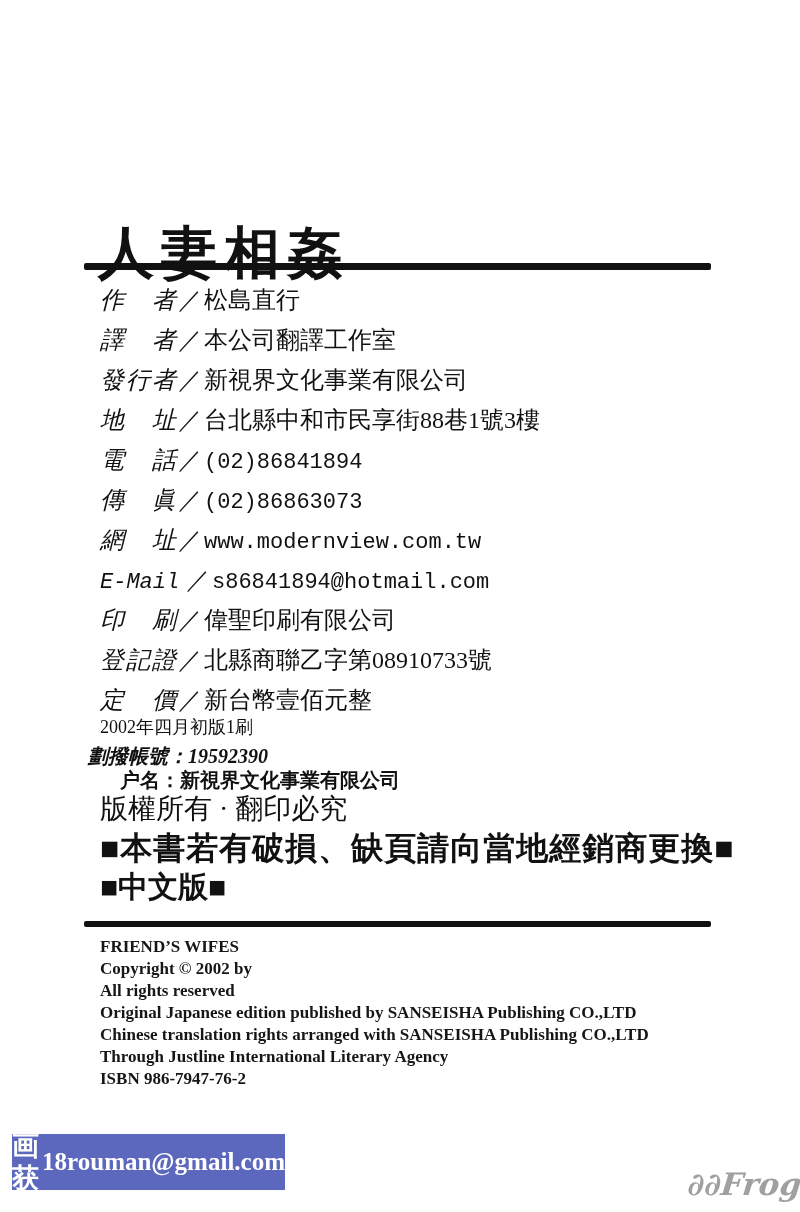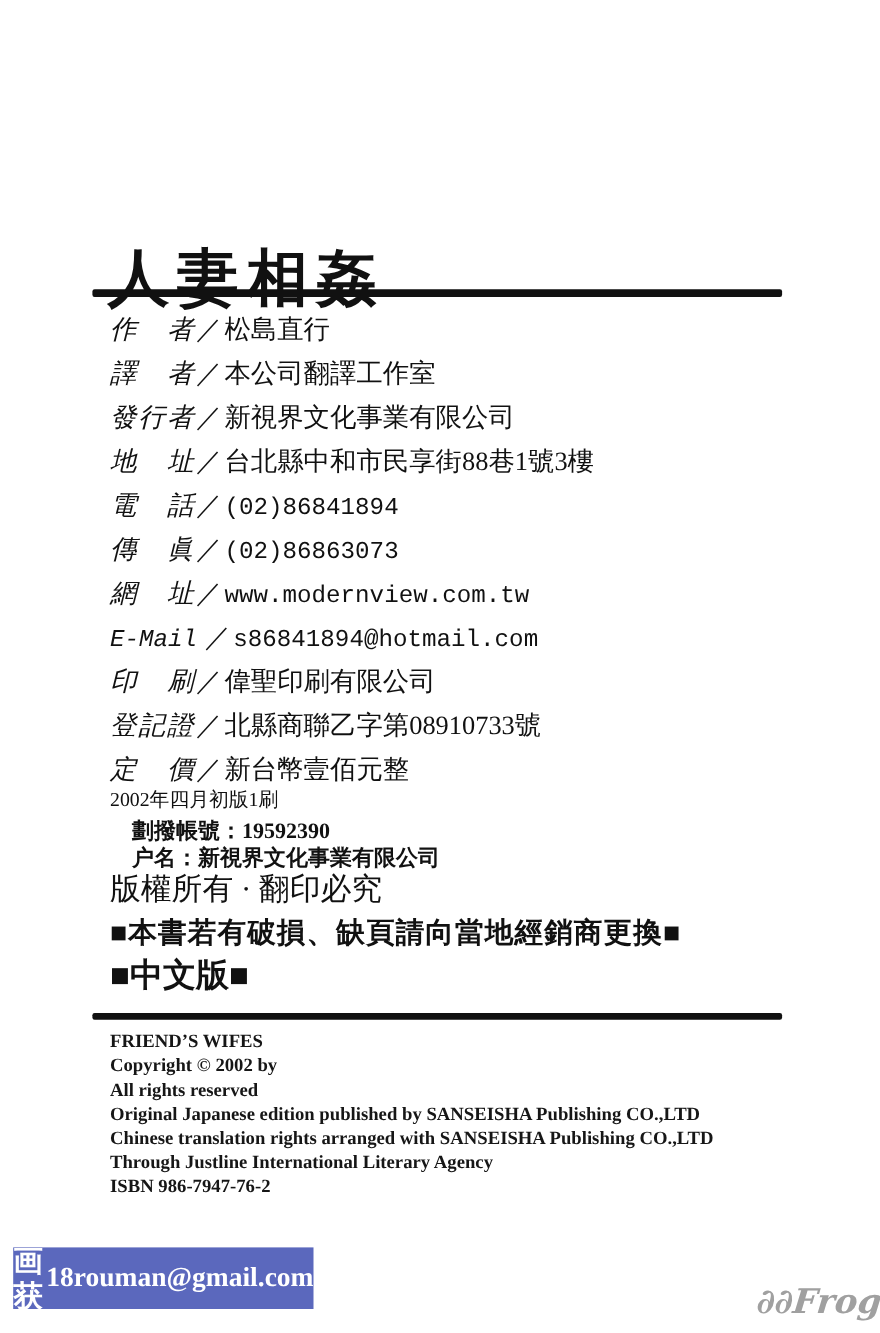--- a/index.html
+++ b/index.html
@@ -23,24 +23,24 @@
   .rule-bottom{left:84px;top:921px;width:627px;height:6px;}
 
   .colophon{position:absolute;left:100px;top:280px;width:640px;}
   .crow{height:40px;line-height:40px;font-size:24px;white-space:nowrap;}
   .crow .lbl{display:inline-block;width:76px;letter-spacing:2px;font-style:italic;}
   .crow .sep{padding:0 2px;}
   .mono{font-family:"Liberation Mono","DejaVu Sans Mono",monospace;font-size:22px;}
   .row-email .lbl{width:84px;letter-spacing:0;}
 
   .edition-line{position:absolute;left:100px;top:711px;font-size:18px;line-height:32px;}
-  .postal-line{position:absolute;left:120px;top:744px;font-size:20px;font-weight:bold;line-height:25px;}
+  .postal-line{position:absolute;left:88px;top:744px;font-size:20px;font-weight:bold;line-height:25px;font-style:italic;}
   .account-line{position:absolute;left:120px;top:768px;font-size:20px;font-weight:bold;line-height:25px;}
   .rights-line{position:absolute;left:100px;top:792px;font-size:28px;line-height:34px;}
-  .damage-line{position:absolute;left:100px;top:830px;font-size:26px;font-weight:bold;line-height:36px;letter-spacing:1px;white-space:nowrap;}
+  .damage-line{position:absolute;left:100px;top:830px;font-size:32px;font-weight:bold;line-height:36px;letter-spacing:1px;white-space:nowrap;}
   .cnedition-line{position:absolute;left:100px;top:869px;font-size:30px;font-weight:bold;line-height:36px;}
 
   .english{position:absolute;left:100px;top:936px;width:620px;font-size:17px;line-height:22px;color:#161616;}
   .english .eline{white-space:nowrap;font-weight:bold;}
 
   .watermark{
     position:absolute;left:12px;top:1134px;width:273px;height:56px;
     display:flex;flex-direction:row;justify-content:center;align-items:center;
     text-align:center;
   }

